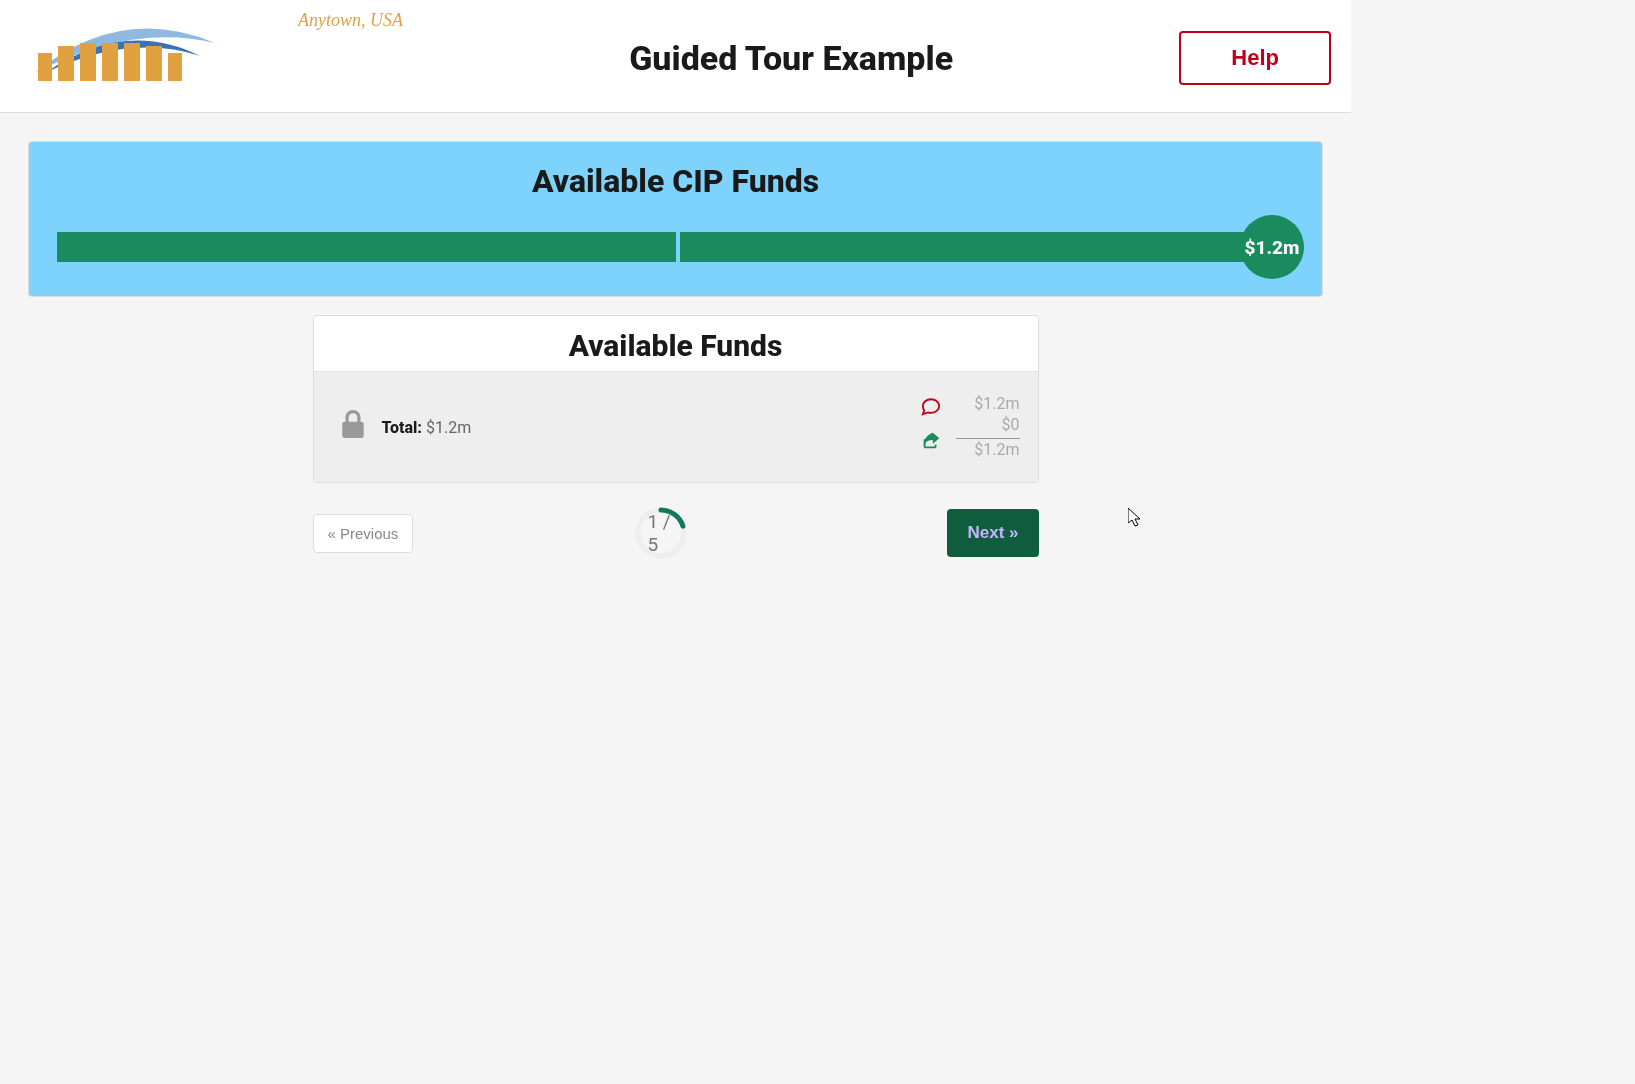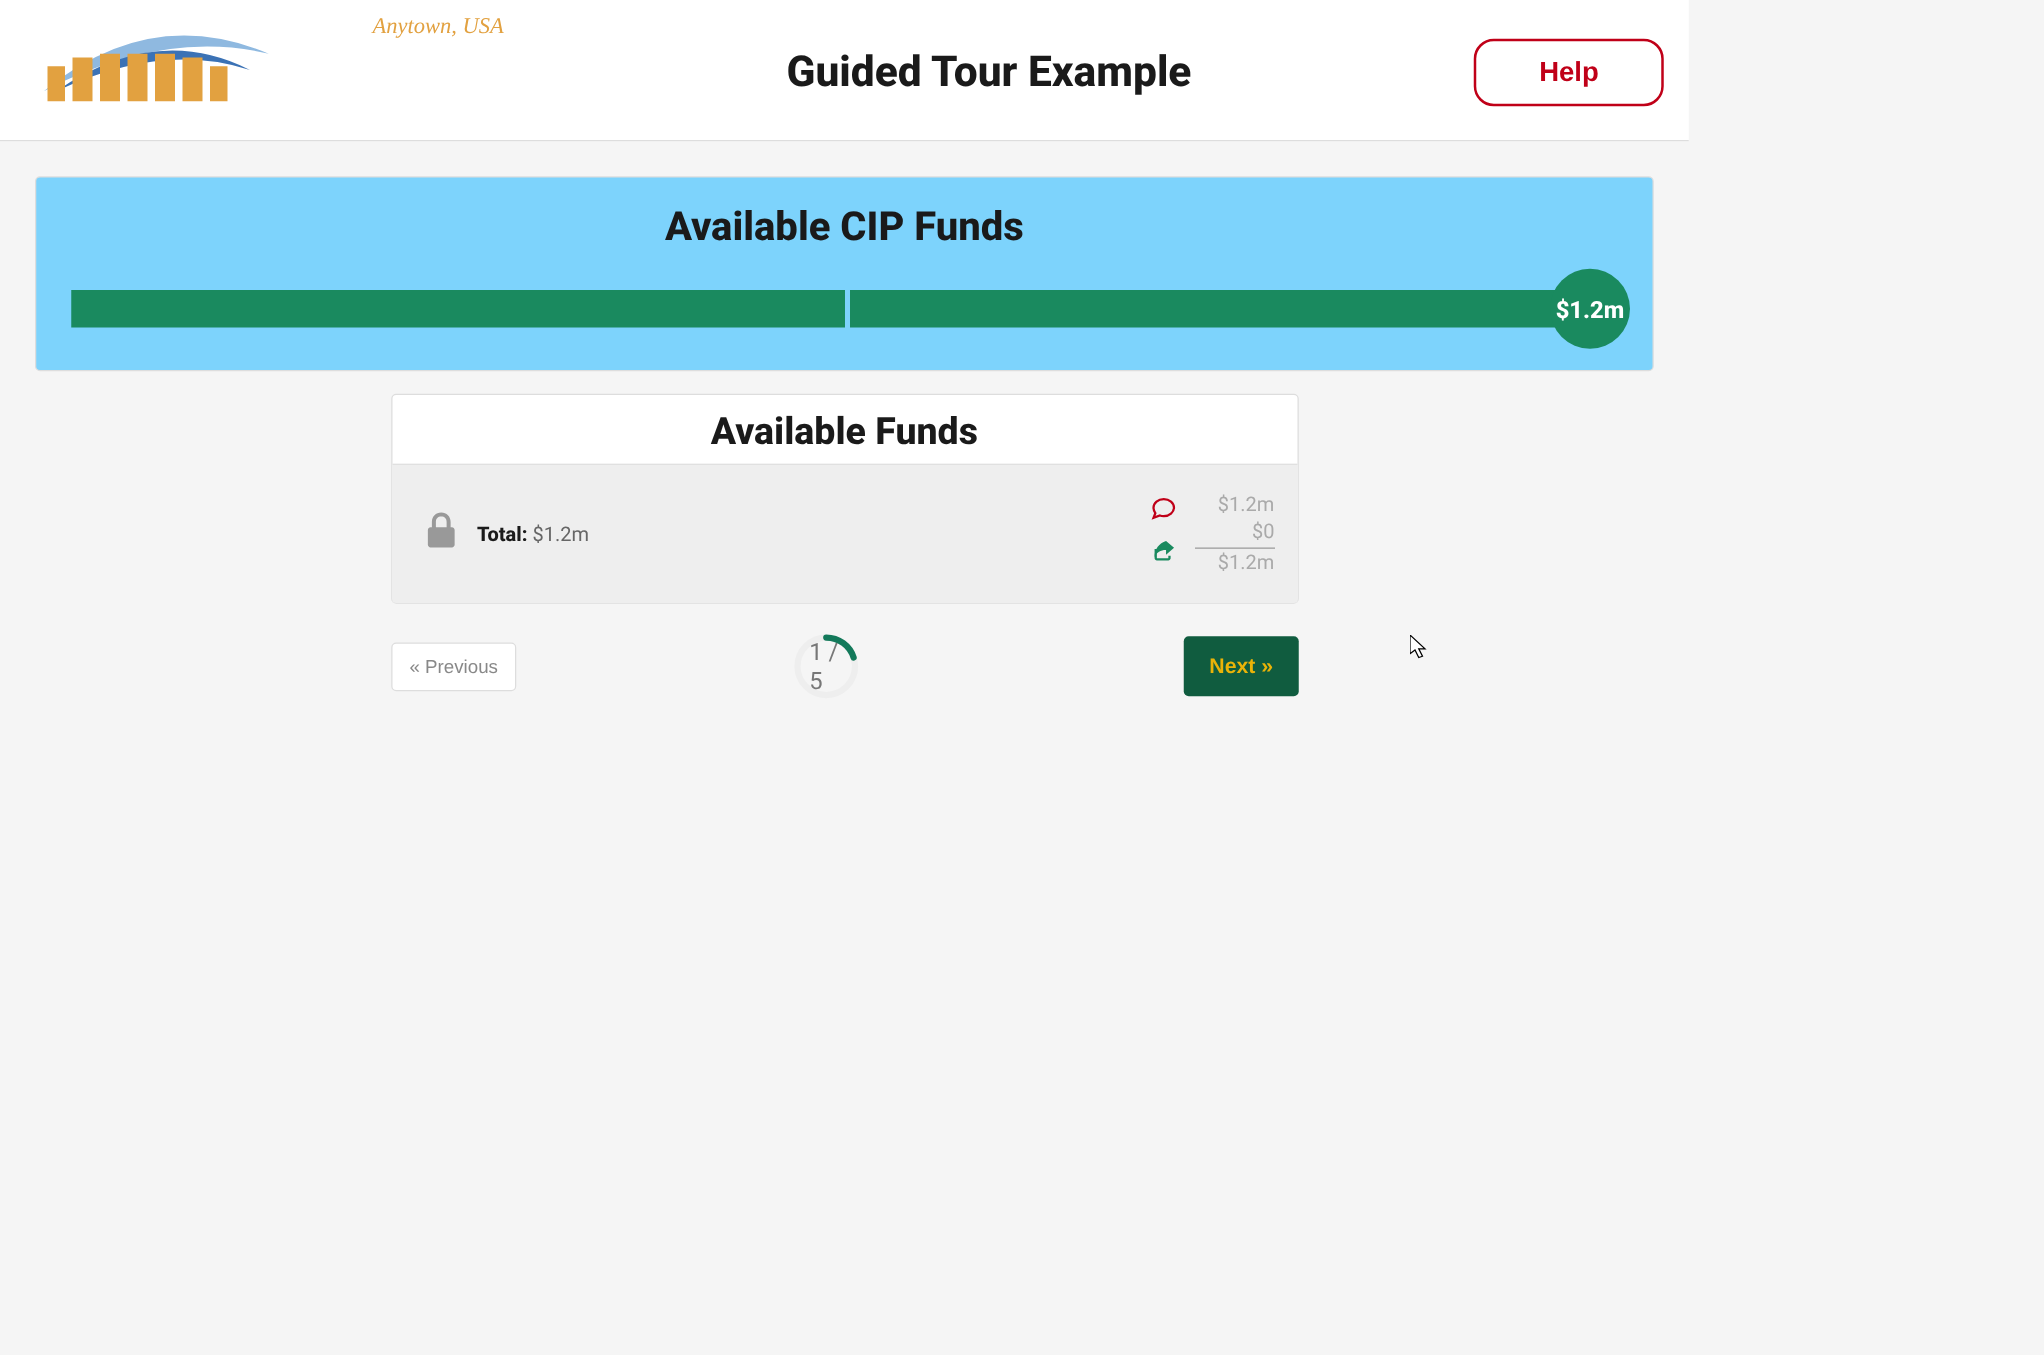--- a/index.html
+++ b/index.html
@@ -55,21 +55,21 @@
       flex: 1;
       text-align: center;
     }
     .help-btn {
       border: 2px solid #c00018;
       color: #c00018;
       background: #fff;
       font-size: 22px;
       font-weight: 700;
       padding: 12px 50px;
-      border-radius: 16px;
+      border-radius: 4px;
       cursor: pointer;
     }
     .content {
       padding: 28px;
     }
     .card {
       background: #7dd3fc;
       border: 1px solid #ddd;
       border-radius: 4px;
       padding: 20px 28px 28px 28px;
@@ -201,21 +201,21 @@
       position: absolute;
       top: 50%;
       left: 50%;
       transform: translate(-50%, -50%);
       font-size: 19px;
       color: #777;
     }
     .next-btn {
       background: #105c3f;
       border: none;
-      color: #eab308;
+      color: #c4b5fd;
       font-weight: 800;
       padding: 14px 20px;
       border-radius: 4px;
       font-size: 17px;
       cursor: pointer;
       margin-left: 38px;
     }
     .cursor {
       position: absolute;
       left: 1128px;

